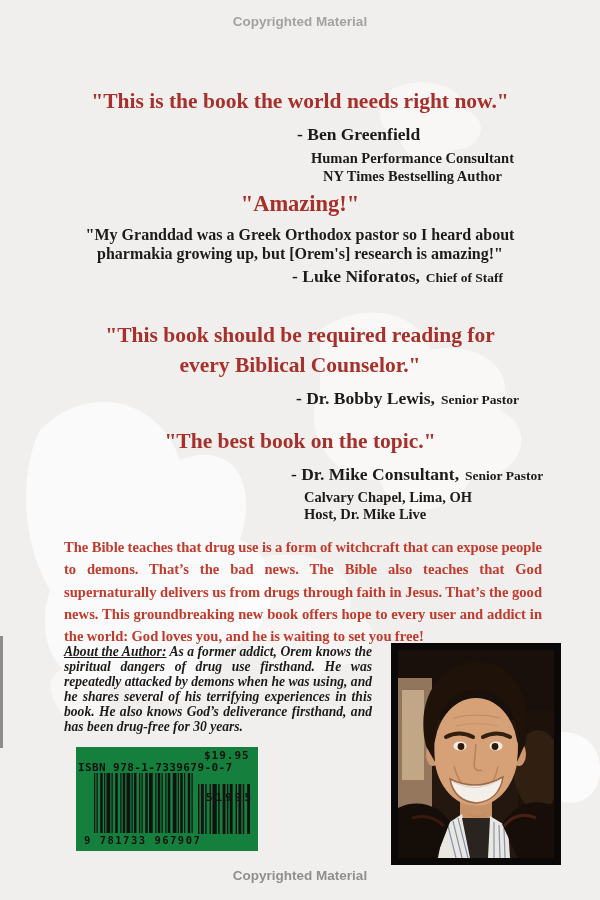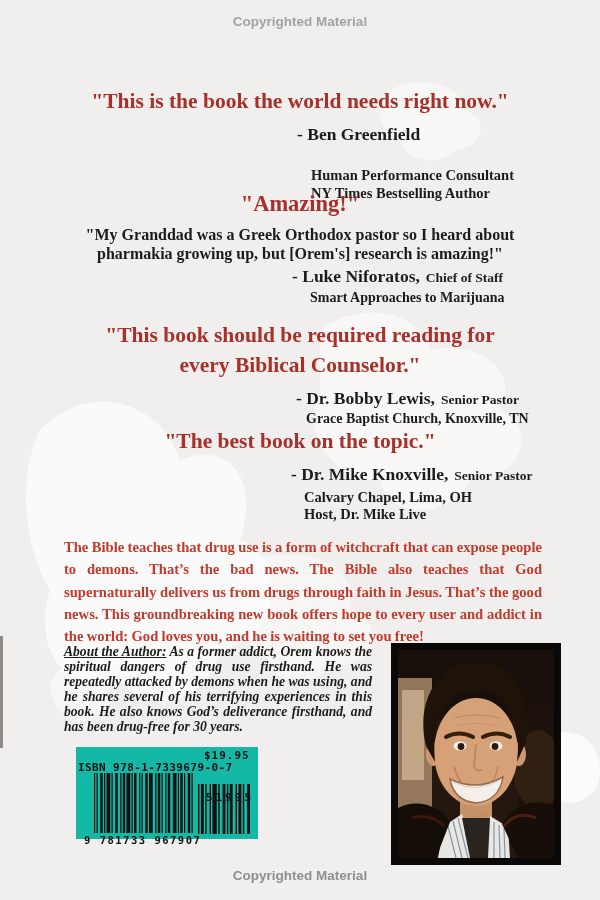--- a/index.html
+++ b/index.html
@@ -29,21 +29,21 @@
   .q2-body{top:226px;font-weight:bold;font-size:16px;line-height:18.5px;color:#1c1b19;}
   .q3{top:320px;font-size:21.5px;line-height:30px;}
   .q4{top:429px;font-size:21.5px;}
 
   .attr{font-weight:bold;color:#1c1b19;}
   .attr .nm{font-size:17.5px;line-height:20px;}
   .attr .rl{font-size:13.5px;margin-left:6px;}
   .attr .org{font-size:14.5px;line-height:18px;}
   .attr-ben{top:124px;left:297px;}
   .attr-ben .org{margin-left:14px;}
-  .attr-ben .org-wrap{margin-top:22px;}
+  .attr-ben .org-wrap{margin-top:5px;text-align:center;}
   .attr-luke{top:266px;left:292px;}
   .attr-luke .org{margin-left:18px;}
   .attr-luke .org-wrap{margin-top:3px;}
   .attr-bobby{top:388px;left:296px;}
   .attr-bobby .org{margin-left:10px;}
   .attr-bobby .org-wrap{margin-top:2px;}
   .attr-mike{top:464px;left:291px;}
   .attr-mike .org{margin-left:13px;line-height:17px;}
   .attr-mike .org-wrap{margin-top:5px;}
 
@@ -53,21 +53,21 @@
     text-align:justify;color:#c23a2b;word-spacing:-0.3px;
   }
   .about{
     top:644px;left:64px;width:308px;
     font-weight:bold;font-style:italic;font-size:13.6px;line-height:15px;
     text-align:justify;color:#1c1b19;
   }
   .about .lbl{text-decoration:underline;}
 
   .barcode{
-    left:76px;top:747px;width:182px;height:92px;background:#14b8a6;
+    left:76px;top:747px;width:182px;height:104px;background:#15803d;
     font-family:"DejaVu Sans Mono", monospace;font-weight:bold;color:#111;
   }
   .bc-price{position:absolute;left:128px;top:2px;font-size:11px;letter-spacing:1px;}
   .bc-isbn{position:absolute;left:2px;top:14px;font-size:11px;letter-spacing:0.4px;}
   .bc-sup{position:absolute;left:130px;top:44px;font-size:11px;letter-spacing:3px;}
   .bc-bars-left{position:absolute;left:18px;top:26px;}
   .bc-bars-right{position:absolute;left:122px;top:37px;}
   .bc-digits{position:absolute;left:8px;top:87px;font-size:10.5px;letter-spacing:1.5px;}
 
   .photo{
@@ -106,42 +106,36 @@
 
     <div class="abs headline q-amazing center nowrap">"Amazing!"</div>
     <div class="abs q2-body center">
       <div class="nowrap">"My Granddad was a Greek Orthodox pastor so I heard about</div>
       <div class="nowrap">pharmakia growing up, but [Orem's] research is amazing!"</div>
     </div>
     <div class="abs attr attr-luke">
       <div class="nowrap">
         <span class="nm">- Luke Niforatos,</span><span class="rl">Chief of Staff</span>
       </div>
-      <div class="org-wrap">
-        <div class="org nowrap" style="font-size:14px;">Smart Approaches to Marijuana</div>
-      </div>
     </div>
 
     <div class="abs headline q3 center">
       <div class="nowrap">"This book should be required reading for</div>
       <div class="nowrap">every Biblical Counselor."</div>
     </div>
     <div class="abs attr attr-bobby">
       <div class="nowrap">
         <span class="nm">- Dr. Bobby Lewis,</span><span class="rl">Senior Pastor</span>
       </div>
-      <div class="org-wrap">
-        <div class="org nowrap" style="font-size:14px;">Grace Baptist Church, Knoxville, TN</div>
-      </div>
     </div>
 
     <div class="abs headline q4 center nowrap">"The best book on the topic."</div>
     <div class="abs attr attr-mike">
       <div class="nowrap">
-        <span class="nm">- Dr. Mike Knoxville,</span><span class="rl">Senior Pastor</span>
+        <span class="nm">- Dr. Mike Consultant,</span><span class="rl">Senior Pastor</span>
       </div>
       <div class="org-wrap">
         <div class="org nowrap">Calvary Chapel, Lima, OH</div>
         <div class="org nowrap">Host, Dr. Mike Live</div>
       </div>
     </div>
 
     <div class="abs message">The Bible teaches that drug use is a form of witchcraft that can expose people to demons. That’s the bad news. The Bible also teaches that God supernaturally delivers us from drugs through faith in Jesus. That’s the good news. This groundbreaking new book offers hope to every user and addict in the world: God loves you, and he is waiting to set you free!</div>
 
     <div class="abs about">

